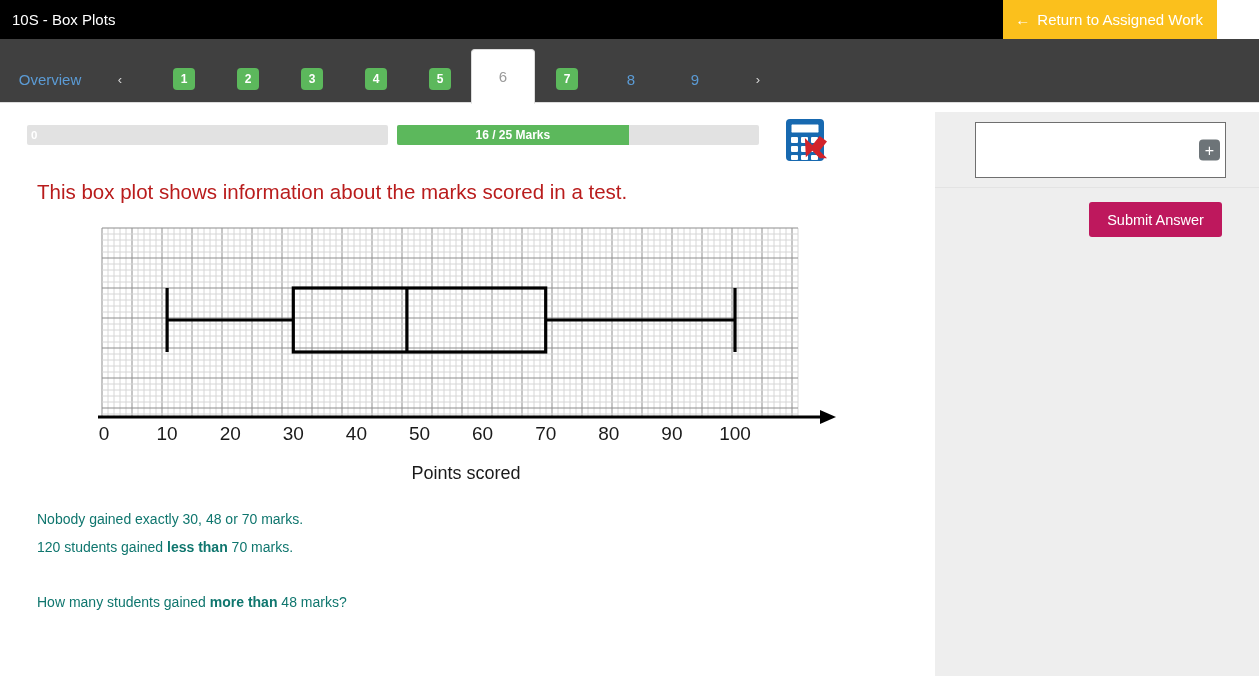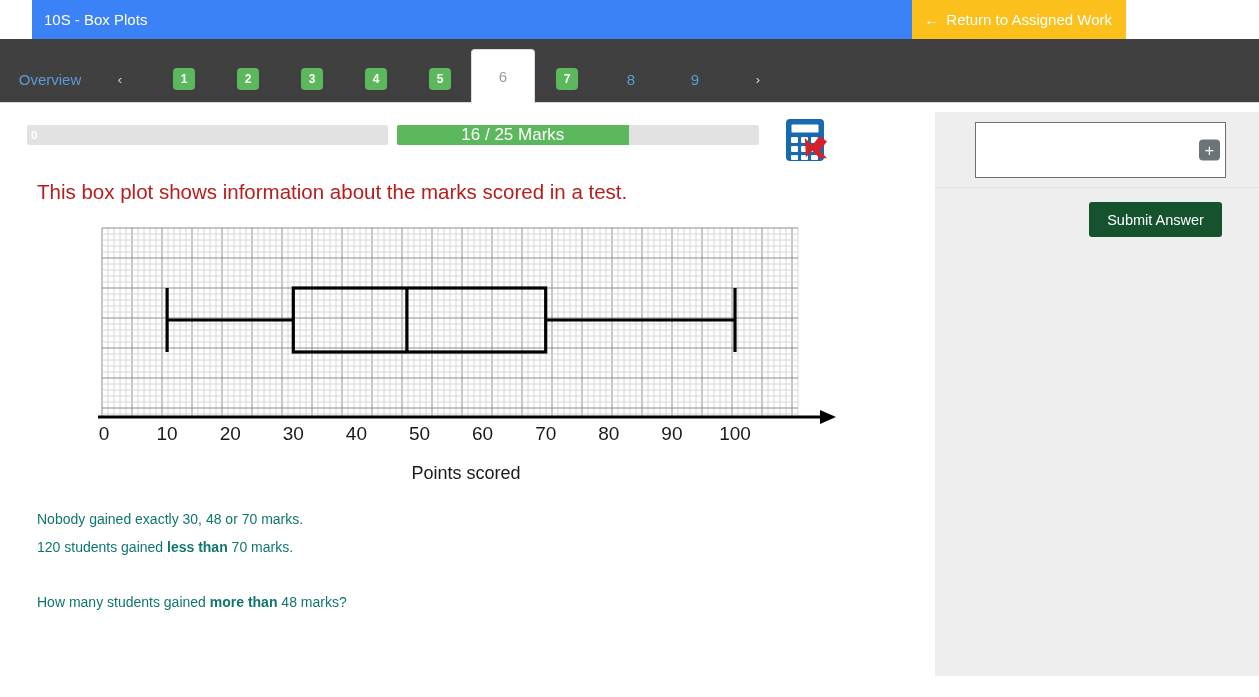--- a/index.html
+++ b/index.html
@@ -6,23 +6,23 @@
   html, body {
     margin: 0; padding: 0;
     width: 1259px; height: 697px;
     background: #ffffff;
     font-family: "Liberation Sans", sans-serif;
     overflow: hidden;
   }
 
   
   #topbar {
-    position: absolute; left: 0; top: 0; width: 1094px; height: 39px;
-    background: #3b82f6;
-    display: flex; align-items: center; justify-content: space-between; margin-left: 32px;
+    position: absolute; left: 0; top: 0; width: 1217px; height: 39px;
+    background: #000000;
+    display: flex; align-items: center; justify-content: space-between;
   }
   #topbar .title {
     color: #ffffff; font-size: 15px; padding-left: 12px; white-space: nowrap;
   }
   #return-btn {
     height: 39px; background: #fbc01c; color: #ffffff;
     font-size: 15px; display: flex; align-items: center; gap: 7px;
     padding: 0 14px 0 12px; cursor: pointer; white-space: nowrap;
   }
   #return-btn .arrow { font-size: 15px; line-height: 1; }
@@ -57,21 +57,21 @@
   .prog-label { font-size: 13.5px; color: #333333; }
   .prog-outer {
     height: 20px; background: #e2e2e2; border-radius: 2px; position: relative;
     overflow: hidden;
   }
   .prog-fill {
     position: absolute; left: 0; top: 0; height: 100%;
     background: #5cb85c; display: flex; align-items: center; justify-content: center;
   }
   .prog-text-in {
-    color: #ffffff; font-size: 17px; font-weight: normal; white-space: nowrap;
+    color: #ffffff; font-size: 12px; font-weight: bold; white-space: nowrap;
   }
   .prog-zero {
     position: absolute; left: 4px; top: 0; height: 100%;
     display: flex; align-items: center; color: #ffffff; font-size: 11.5px;
     font-weight: bold;
   }
 
   
   #qtext1 {
     position: absolute; left: 37px; top: 180px; font-size: 20.5px; color: #b91c1c;
@@ -102,21 +102,21 @@
     background: #ffffff; border: 1px solid #6f6f6f;
   }
   #plus-icon {
     position: absolute; right: 5px; top: 50%; transform: translateY(-50%);
     width: 21px; height: 21px; border-radius: 4px; background: #6d7478;
     display: flex; align-items: center; justify-content: center;
     color: #ffffff; font-size: 16px; line-height: 1; cursor: pointer;
   }
   #submit-btn {
     position: absolute; left: 154px; top: 90px; width: 133px; height: 35px;
-    background: #14532d; color: #ffffff; border: none; border-radius: 3px;
+    background: #be185d; color: #ffffff; border: none; border-radius: 3px;
     font-size: 14.5px; font-family: "Liberation Sans", sans-serif; cursor: pointer;
   }
   #calc-icon { position: absolute; left: 783px; top: 117px; cursor: pointer; }
 </style>
 </head>
 <body>
 
 <div id="topbar">
   <div class="title">10S - Box Plots</div>
   <div id="return-btn">

